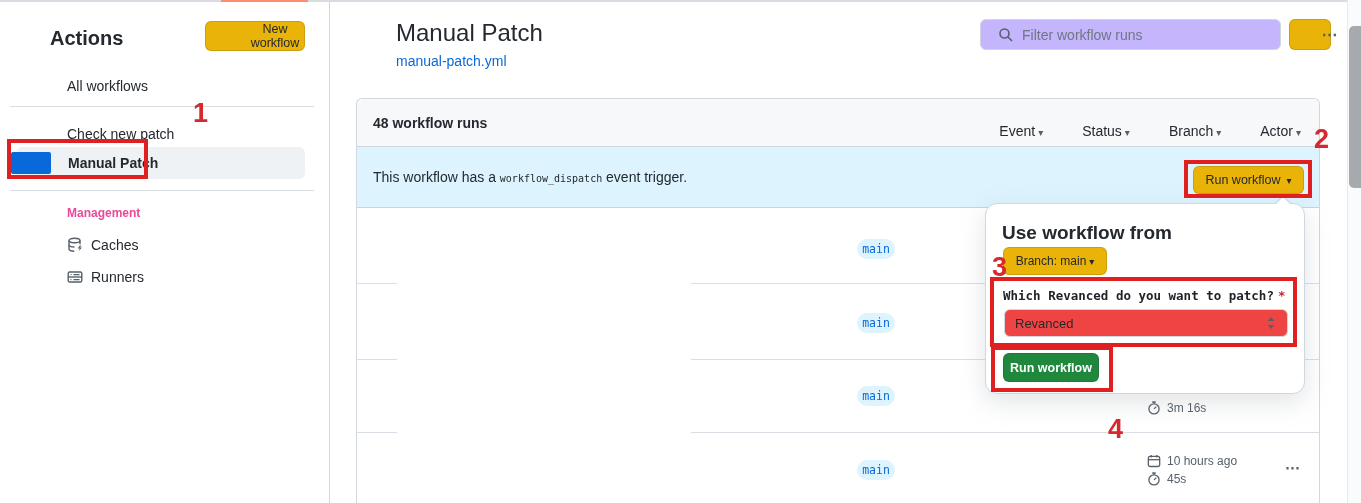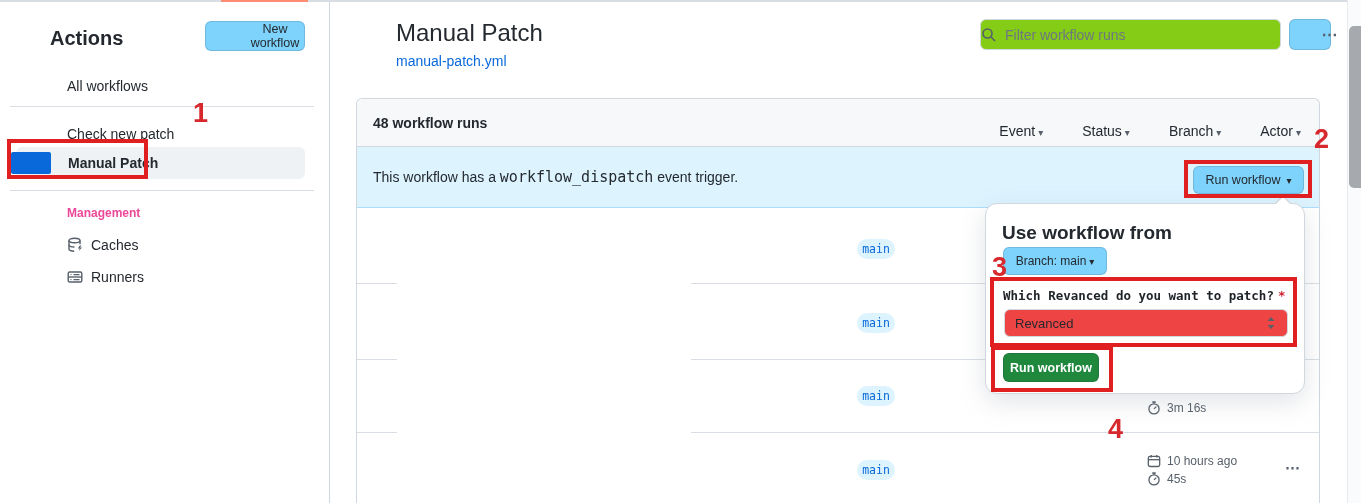--- a/index.html
+++ b/index.html
@@ -9,56 +9,56 @@
   #page { position:relative; width:1361px; height:503px; background:#fff; }
 
   
   #top-border { left:0; top:0; width:1361px; height:2px; background:#d8dde3; }
   #tab-underline { left:221px; top:0; width:87px; height:4px; }
 
   
   #sidebar { left:0; top:2px; width:330px; height:501px; border-right:1px solid #d0d7de; background:#fff; }
   .sb-title { left:10px; top:25px; font-size:20px; font-weight:700; }
   .btn { display:flex; align-items:center; justify-content:center;
-         background:#7dd3fc; border:1px solid rgba(31,35,40,0.15); border-radius:6px;
+         background:#eab308; border:1px solid rgba(31,35,40,0.15); border-radius:6px;
          font-size:12.5px; color:#24292f; cursor:pointer; }
   #new-workflow-btn { left:205px; top:19px; width:100px; height:30px; }
   .sb-item { font-size:14px; color:#24292f; cursor:pointer; }
   .sb-divider { left:10px; width:304px; height:1px; background:#d8dee4; }
   #sel-bg { left:16px; top:145px; width:289px; height:32px; background:#eff2f4; border-radius:6px; }
   #sel-bar { left:11px; top:150px; width:4px; height:22px; background:#0969da; border-radius:2px; }
   .sb-section { font-size:12px; font-weight:700; color:#ec4899; }
   .sb-icon { color:#57606a; }
 
   
   .main-title { left:356px; top:19px; font-size:24px; font-weight:400; }
   .file-link { left:356px; top:53px; font-size:14px; color:#0969da; cursor:pointer; }
   #filter-box { left:980px; top:19px; width:301px; height:31px; border:1px solid #d0d7de;
-                border-radius:6px; background:#84cc16; display:flex; align-items:center; padding:0 0; }
+                border-radius:6px; background:#c4b5fd; display:flex; align-items:center; padding:0 17px; }
   #filter-box input { border:none; outline:none; font-size:14px; width:100%; margin-left:8px;
                       font-family:"Liberation Sans",sans-serif; color:#24292f; background:transparent; }
   #filter-box input::placeholder { color:#6e7781; }
   #kebab-top { left:1289px; top:19px; width:33px; height:31px; font-size:16px; color:#57606a;
                letter-spacing:1px; font-weight:700; }
 
   
   #runs-panel { left:356px; top:98px; width:964px; height:405px; border:1px solid #d0d7de;
                 border-bottom:none; border-radius:6px 6px 0 0; background:#fff; }
   #runs-header { left:0; top:0; width:962px; height:48px; background:#f6f8fa;
                  border-bottom:1px solid #d0d7de; border-radius:6px 6px 0 0;
                  display:flex; align-items:center; padding:0 18px 0 16px;justify-content:flex-end; }
   #runs-count { font-size:14px; font-weight:700; }
   #runs-filters { margin-left:auto; display:flex; gap:39px; }
   .filter-dd { font-size:14px; color:#24292f; cursor:pointer; white-space:nowrap;margin-top:17px; }
   .caret { font-size:10px; color:#57606a; margin-left:3px; }
 
   #banner { left:0; top:48px; width:962px; height:61px; background:#ddf4ff;
             border-bottom:1px solid rgba(84,174,255,0.35); display:flex; align-items:center; padding:0 16px; }
   #banner-text { font-size:14px; }
-  #banner-text code { font-family:"DejaVu Sans Mono", monospace; font-size:15px; color:#24292f; }
+  #banner-text code { font-family:"DejaVu Sans Mono", monospace; font-size:10px; color:#24292f; }
   #run-workflow-dd { position:absolute; left:836px; top:19px; width:111px; height:28px; }
   #run-workflow-dd .caret { margin-left:6px; }
 
   .row-divider { height:1px; background:#d8dee4; }
   .branch-badge { position:absolute; width:38px; height:20px; background:#ddf4ff; border-radius:2em;
                   color:#0969da; font-family:"DejaVu Sans Mono", monospace; font-size:11.5px;
                   display:flex; align-items:center; justify-content:center; cursor:pointer;text-align:center; }
   .meta { position:absolute; display:flex; align-items:center; gap:6px;
           font-size:12px; color:#57606a; }
   #row4-kebab { position:absolute; left:921px; top:360px; font-size:15px; color:#57606a;

